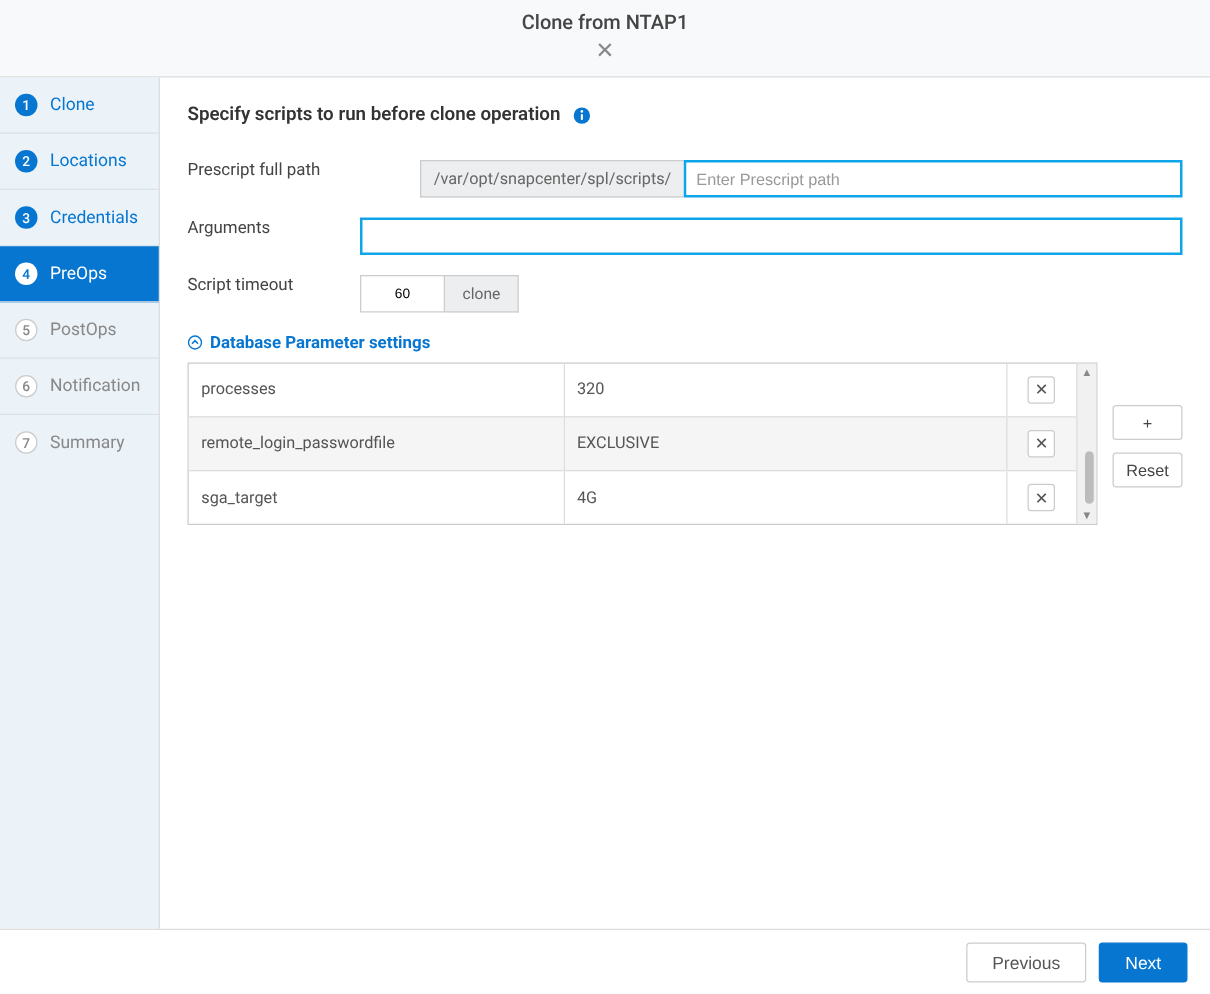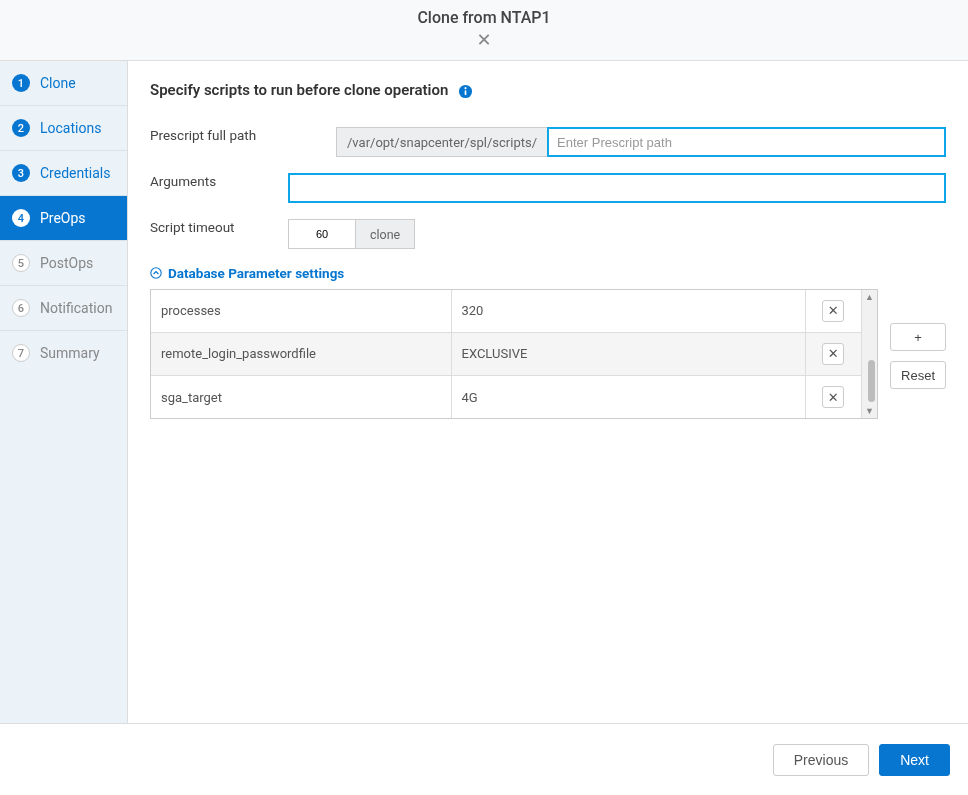--- a/index.html
+++ b/index.html
@@ -264,21 +264,21 @@
     background: #bcbcbc;
     border-radius: 4px;
     top: 70px;
     height: 42px;
   }
   .footer {
     position: absolute;
     bottom: 0;
     left: 0;
     right: 0;
-    height: 72px;
+    height: 52px;
     border-top: 1px solid #ddd;
     display: flex;
     align-items: center;
     justify-content: flex-end;
     padding: 0 18px;
     gap: 10px;
     background: #fff;
   }
   .btn {
     border: 1px solid #ccc;

